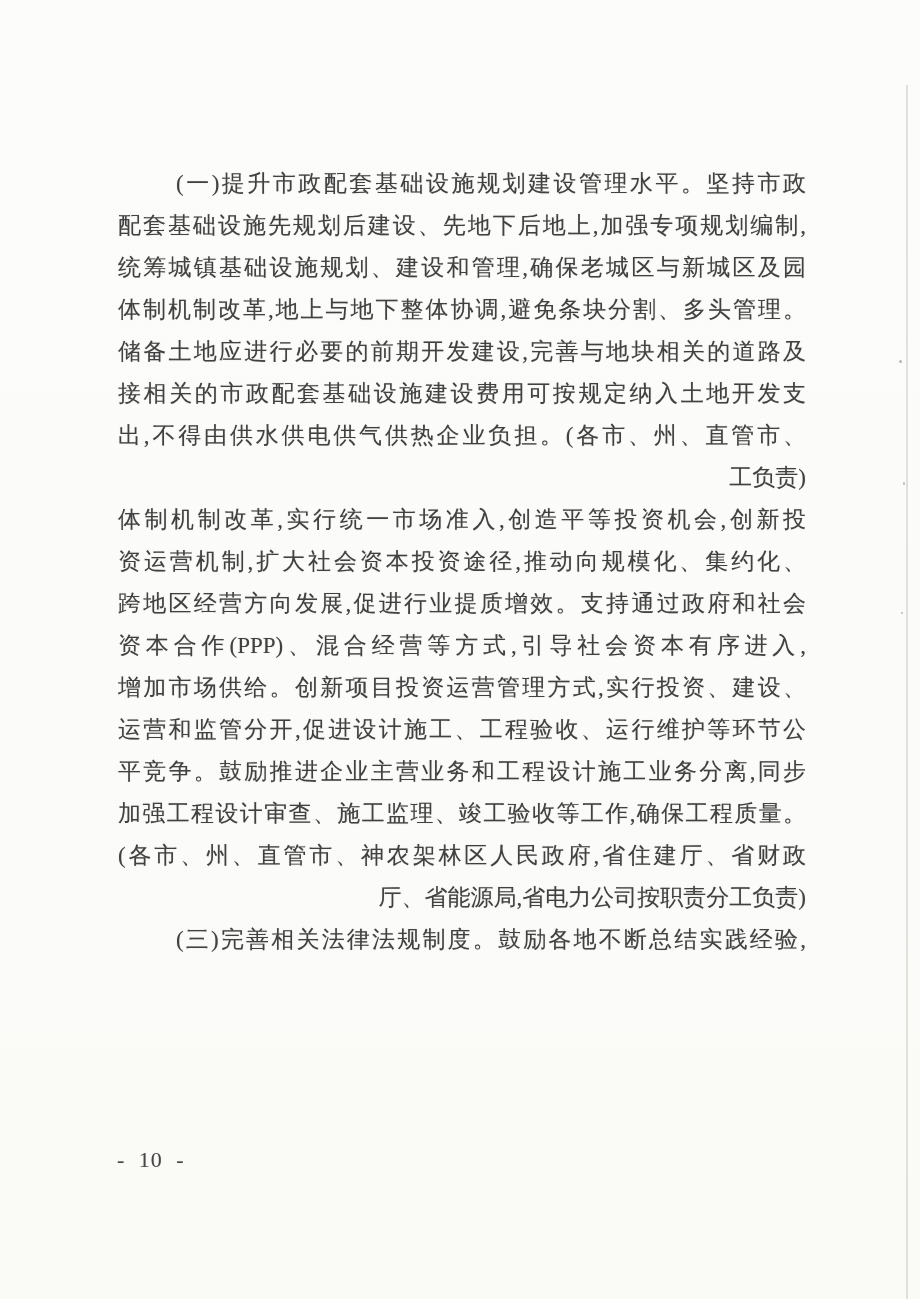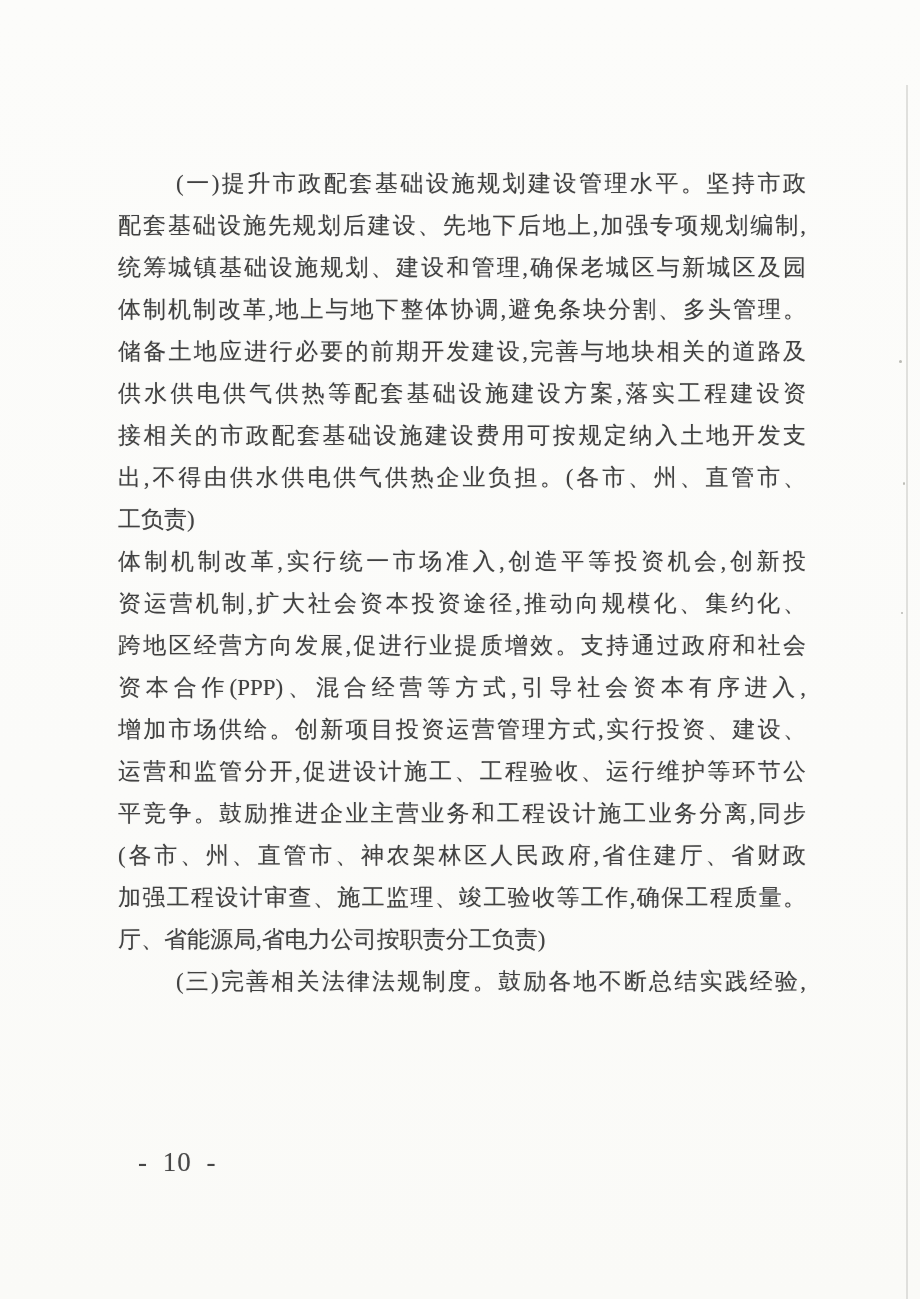--- a/index.html
+++ b/index.html
@@ -24,34 +24,34 @@
     left: 118px;
     top: 163px;
     width: 688px;
   }
   .line {
     height: 42px;
     line-height: 42px;
     font-size: 23px;
     color: #414141;
     text-shadow: 0 0 1px rgba(80, 80, 80, 0.35);
-    text-align: left;
+    text-align: right;
   }
   .line.justify {
     text-align: justify;
     text-align-last: justify;
   }
   .line.indent {
     text-indent: 58px;
   }
   .page-number {
     position: absolute;
-    left: 138px;
+    left: 117px;
     top: 1147px;
-    font-size: 27px;
+    font-size: 22px;
     color: #474747;
     word-spacing: 7px;
     letter-spacing: 1px;
     text-shadow: 0 0 1px rgba(80, 80, 80, 0.3);
   }
   .scan-edge {
     position: absolute;
     right: 12px;
     top: 85px;
     width: 2px;
@@ -70,33 +70,32 @@
 </head>
 <body>
 
 <div class="page">
   <div class="text-block" id="document-body">
       <div class="line indent justify">(一)提升市政配套基础设施规划建设管理水平。坚持市政</div>
       <div class="line justify">配套基础设施先规划后建设、先地下后地上,加强专项规划编制,</div>
       <div class="line justify">统筹城镇基础设施规划、建设和管理,确保老城区与新城区及园</div>
       <div class="line justify">体制机制改革,地上与地下整体协调,避免条块分割、多头管理。</div>
       <div class="line justify">储备土地应进行必要的前期开发建设,完善与地块相关的道路及</div>
-      <div class="line justify">供水供电供气供热等配套基础设施建设方案,落实工程建设资</div>
       <div class="line justify">接相关的市政配套基础设施建设费用可按规定纳入土地开发支</div>
       <div class="line justify">出,不得由供水供电供气供热企业负担。(各市、州、直管市、</div>
       <div class="line">工负责)</div>
       <div class="line justify">体制机制改革,实行统一市场准入,创造平等投资机会,创新投</div>
       <div class="line justify">资运营机制,扩大社会资本投资途径,推动向规模化、集约化、</div>
       <div class="line justify">跨地区经营方向发展,促进行业提质增效。支持通过政府和社会</div>
       <div class="line justify">资本合作(PPP)、混合经营等方式,引导社会资本有序进入,</div>
       <div class="line justify">增加市场供给。创新项目投资运营管理方式,实行投资、建设、</div>
       <div class="line justify">运营和监管分开,促进设计施工、工程验收、运行维护等环节公</div>
       <div class="line justify">平竞争。鼓励推进企业主营业务和工程设计施工业务分离,同步</div>
+      <div class="line justify">加强工程设计审查、施工监理、竣工验收等工作,确保工程质量。</div>
       <div class="line justify">(各市、州、直管市、神农架林区人民政府,省住建厅、省财政</div>
-      <div class="line justify">加强工程设计审查、施工监理、竣工验收等工作,确保工程质量。</div>
       <div class="line">厅、省能源局,省电力公司按职责分工负责)</div>
       <div class="line indent justify">(三)完善相关法律法规制度。鼓励各地不断总结实践经验,</div>
     </div>
   <div class="page-number">- 10 -</div>
   <div class="scan-edge"></div>
   <div class="speck s1"></div>
   <div class="speck s2"></div>
   <div class="speck s3"></div>
 </div>
 

